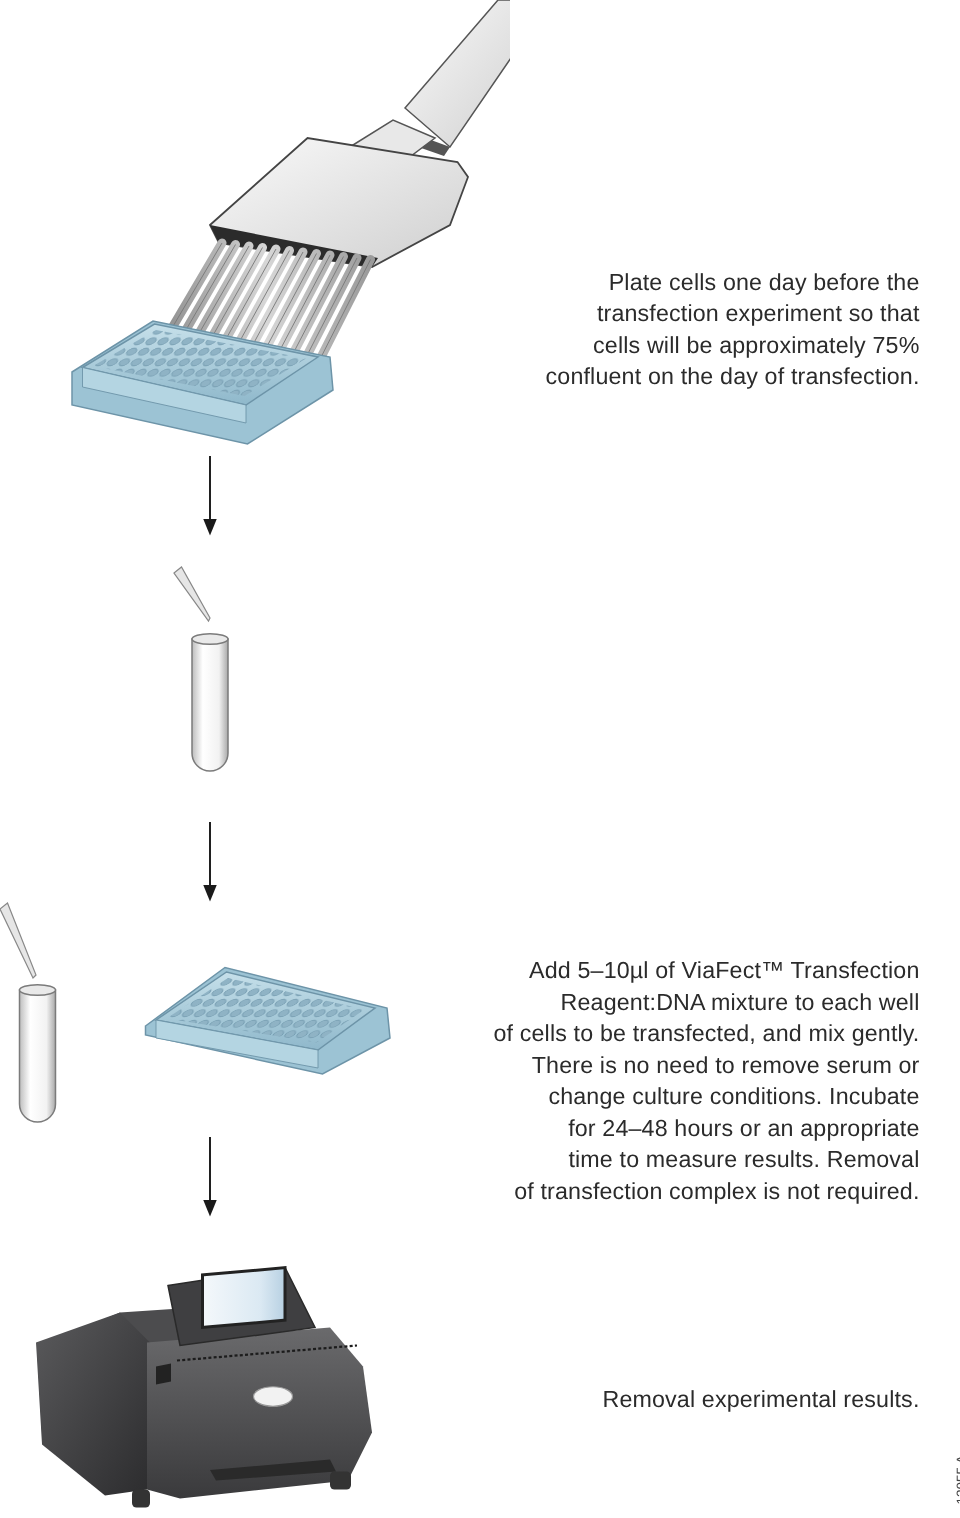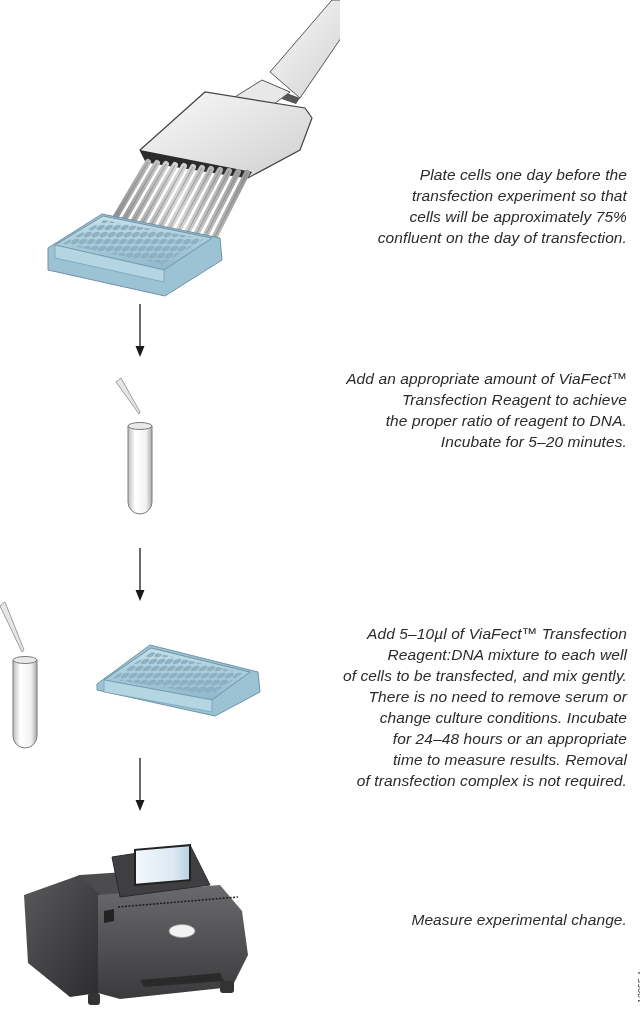--- a/index.html
+++ b/index.html
@@ -6,21 +6,21 @@
   body {
     width: 640px; height: 1012px; position: relative; overflow: hidden;
     font-family: "Liberation Sans", "DejaVu Sans", sans-serif;
     color: #2a2a2a;
   }
   .step-text {
     position: absolute; right: 13px; text-align: right;
     font-size: 15.5px; line-height: 21px; font-weight: 300;
     color: #2b2b2b; letter-spacing: 0.1px;
   }
-  .step-text p { margin: 0; white-space: pre-line; font-style: italic; }
+  .step-text p { margin: 14px; white-space: pre-line; }
   .step-text p + p { margin-top: 21px; }
   .art { position: absolute; }
   .arrow { position: absolute; }
   .code {
     position: absolute; right: 4px; top: 970px;
     font-size: 9px; color: #444;
     transform: rotate(-90deg); transform-origin: right top;
     white-space: nowrap;
   }
 </style>
@@ -88,24 +88,20 @@
         <stop offset="0.75" stop-color="#f2f2f2"></stop>
         <stop offset="1" stop-color="#a9a9a9"></stop>
     </linearGradient>
   </defs>
   <path d="M6 12 L11 8 L30 42 L29 44 Z" fill="#e6e6e6" stroke="#888" stroke-width="0.8"></path>
   <path d="M18 56 L18 132 A12 12 0 0 0 42 132 L42 56 Z" fill="url(#tubeG)" stroke="#7b7b7b" stroke-width="1"></path>
   <ellipse cx="30" cy="56" rx="12" ry="3.5" fill="#e9e9e9" stroke="#7b7b7b" stroke-width="1"></ellipse>
 </svg>
 
 <div class="step-text" style="top:368px;">
-  <p>Add an appropriate amount of ViaFect™
-Transfection Reagent to achieve
-the proper ratio of reagent to DNA.
-Incubate for 5–20 minutes.</p>
 </div>
 
 <svg class="arrow" style="left:134px; top:548px;" width="12" height="54">
   <line x1="6" y1="0" x2="6" y2="46" stroke="#1a1a1a" stroke-width="1.3"></line>
   <path d="M1.5 42 L6 53 L10.5 42 Z" fill="#1a1a1a"></path>
 </svg>
 
 <svg class="art" style="left:0px; top:600px;" width="270" height="160">
   <defs>
     <linearGradient id="tubeG2" x1="0" y1="0" x2="1" y2="0">
@@ -174,16 +170,16 @@
   <rect x="115" y="25" width="55" height="35" fill="url(#screenG)" stroke="#222" stroke-width="2" transform="skewY(-5)"></rect>
   <path d="M98 72 L218 62" stroke="#1c1c1c" stroke-width="1.5" stroke-dasharray="2 1.5"></path>
   <ellipse cx="162" cy="96" rx="13" ry="6.5" fill="#f2f2f2" stroke="#999" stroke-width="0.8"></ellipse>
   <path d="M120 145 L200 138 L204 146 L124 152 Z" fill="#2a2a2a"></path>
   <path d="M84 76 L94 74 L94 86 L84 88 Z" fill="#222"></path>
   <rect x="68" y="158" width="12" height="12" rx="3" fill="#333"></rect>
   <rect x="200" y="146" width="14" height="12" rx="3" fill="#333"></rect>
 </svg>
 
 <div class="step-text" style="top:909px;">
-  <p>Measure experimental change.</p>
+  <p>Removal experimental results.</p>
 </div>
 
 <div class="code">12055 A</div>
 
 </body></html>

